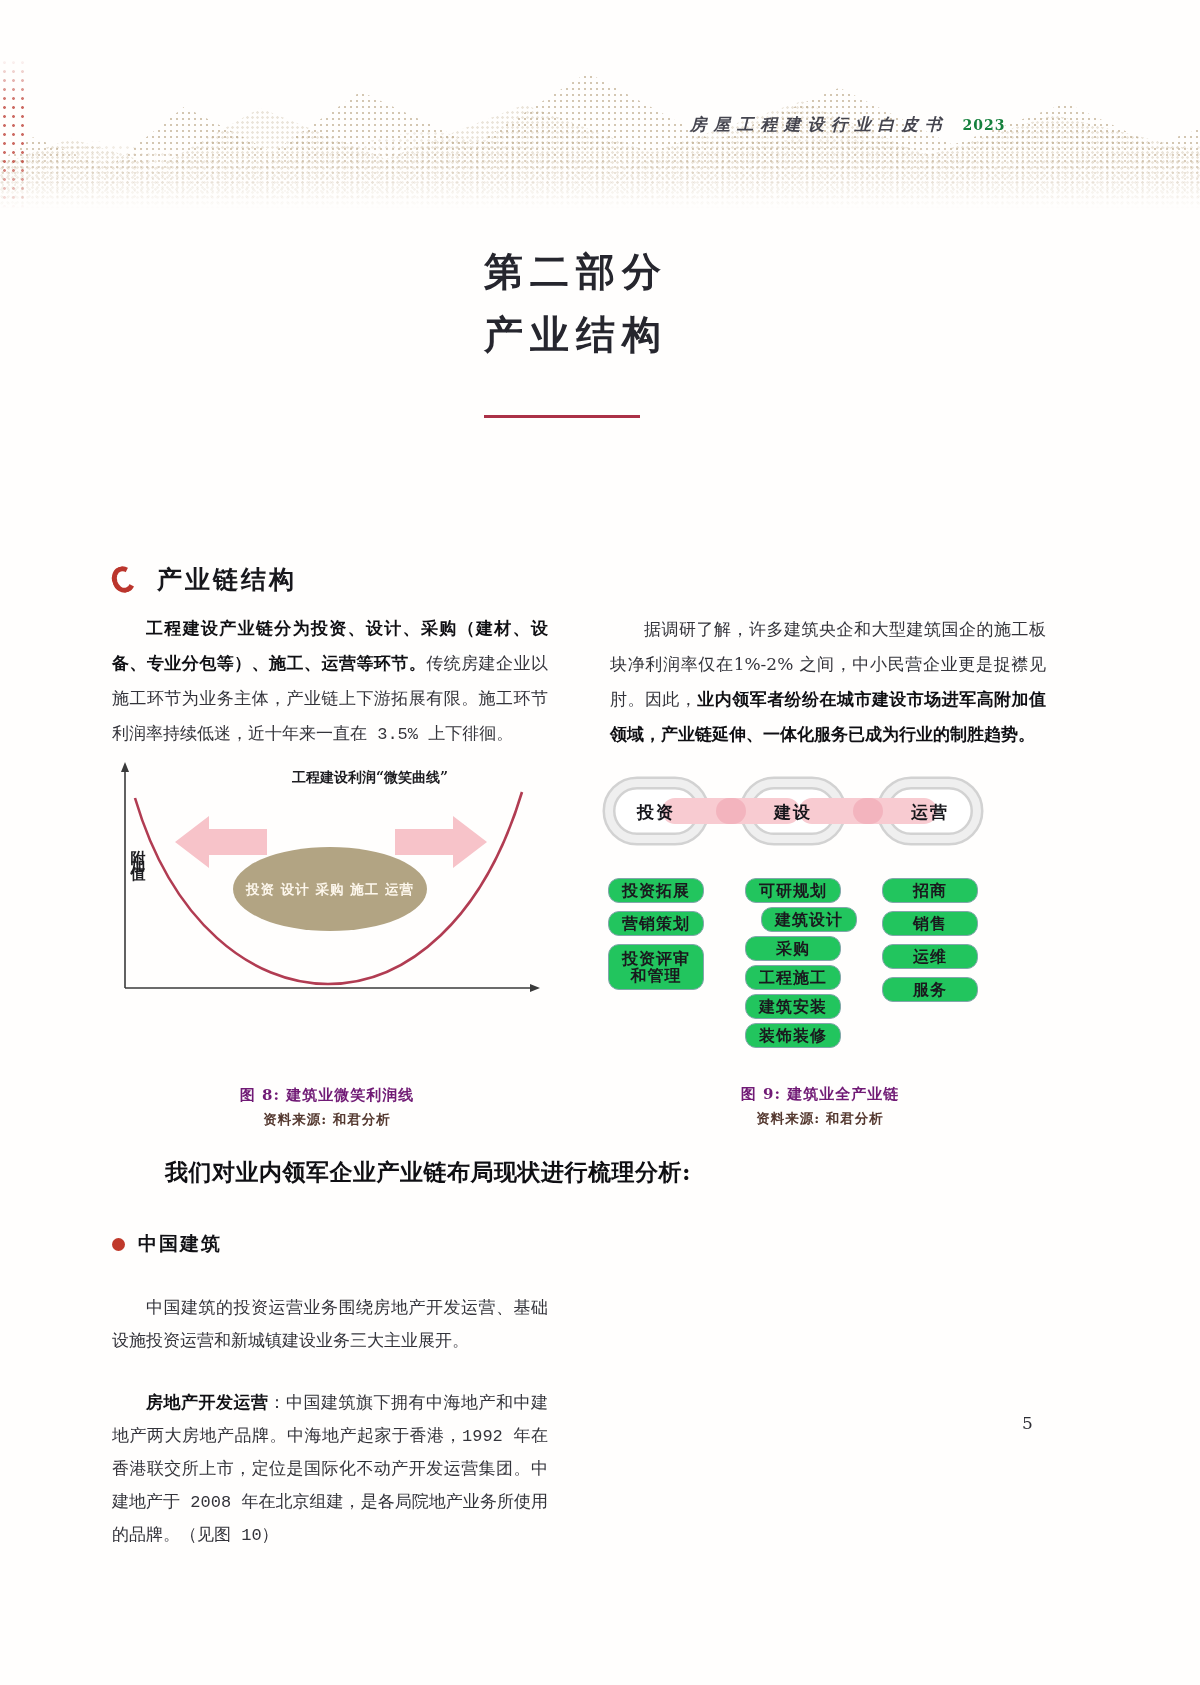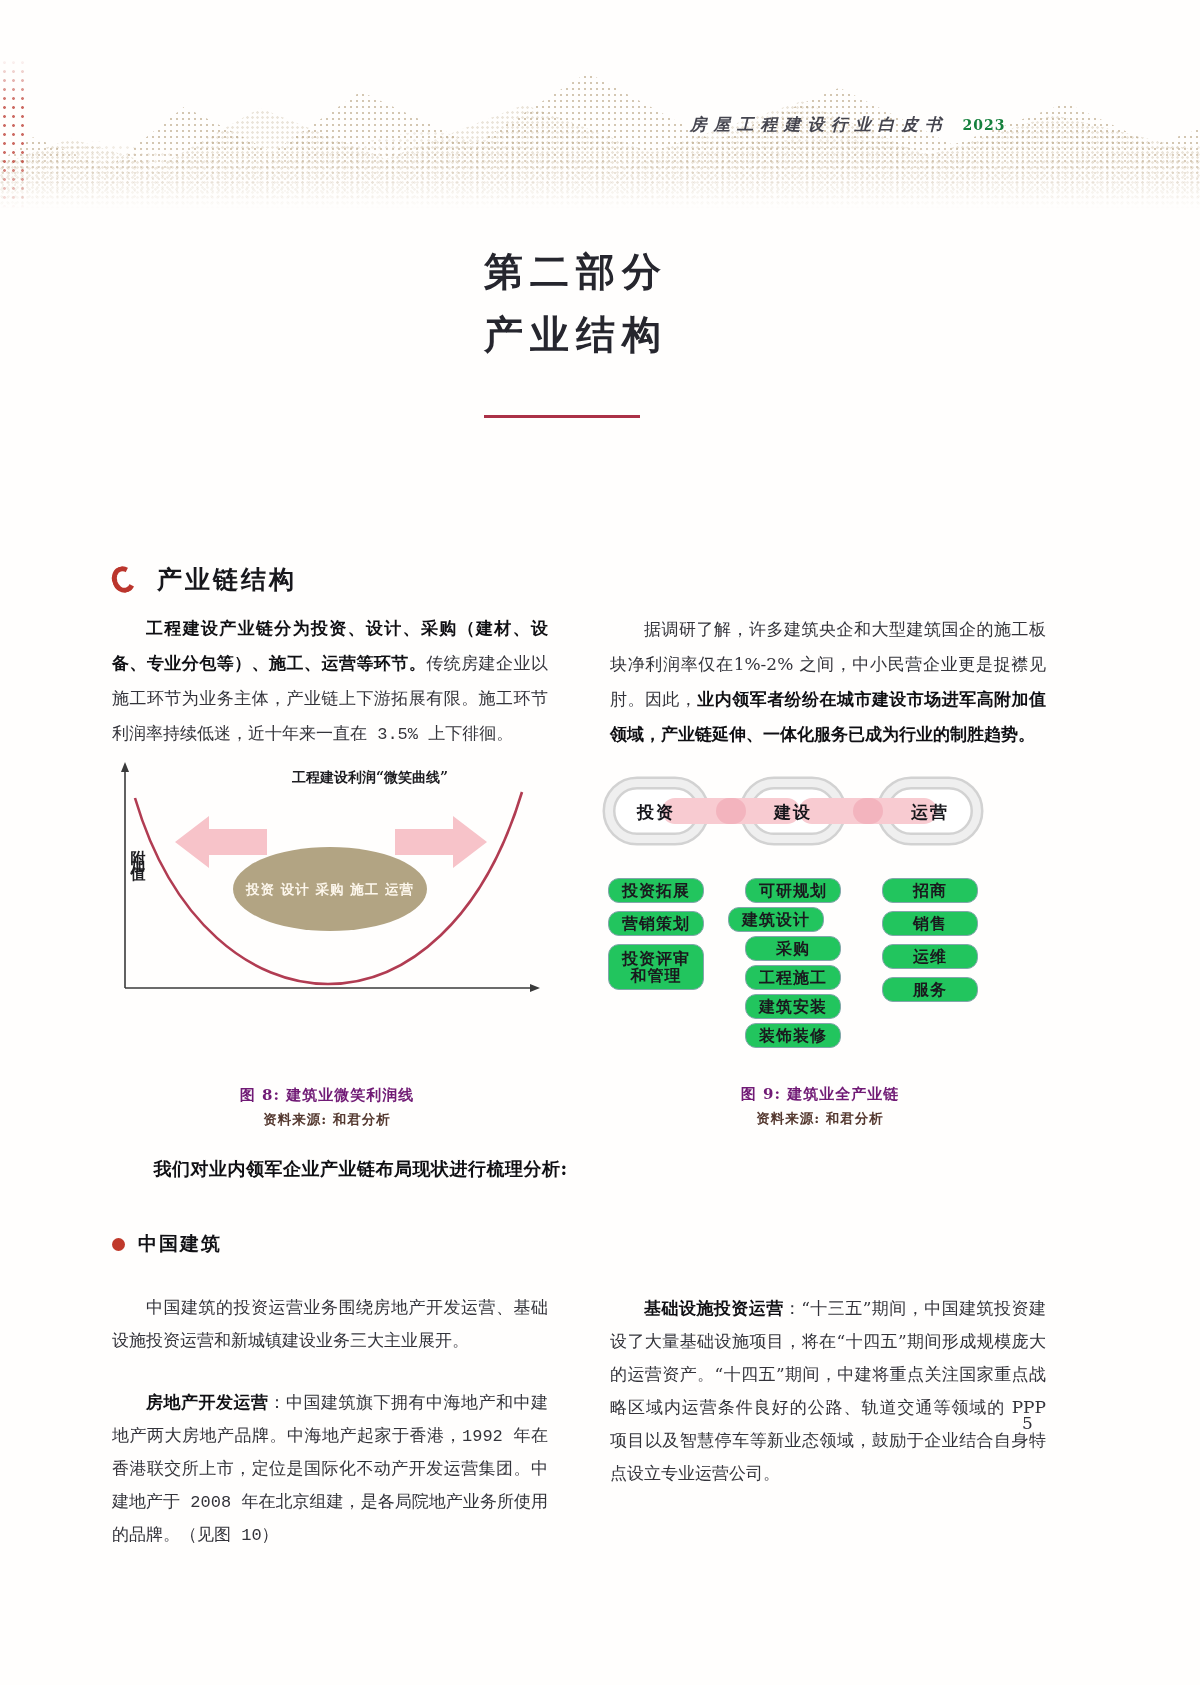--- a/index.html
+++ b/index.html
@@ -60,21 +60,21 @@
   
   .fig9{position:absolute;left:600px;top:750px;width:440px;height:400px;}
   .f9box{position:absolute;width:96px;height:25px;border:1.6px solid #83a7ab;border-radius:11px;
          background:#22c55e;box-sizing:border-box;display:flex;align-items:center;justify-content:center;
          font-size:16px;font-weight:800;color:#19191d;letter-spacing:1px;white-space:pre-line;
          text-align:center;line-height:17px;}
   .f9box.tall{height:46px;}
   .fig9 .fig-cap{top:332px;}
 
   
-  .analysis{position:absolute;left:112px;top:1157px;width:930px;font-size:18px;font-weight:800;
+  .analysis{position:absolute;left:112px;top:1157px;width:930px;font-size:23px;font-weight:800;
             color:#0f0f13;text-indent:2.3em;letter-spacing:.5px;}
   .bullet-head{position:absolute;left:112px;top:1231px;display:flex;align-items:center;}
   .bullet-dot{width:13px;height:13px;border-radius:50%;background:#c0392b;margin-right:13px;}
   .bullet-head .txt{font-size:19px;font-weight:800;color:#121216;letter-spacing:2px;}
   .bottom{top:1292px;}
   .para2{margin-top:29px;}
   .bottom .para{line-height:33px;}
 
   .page-number{position:absolute;left:1022px;top:1413px;font-size:17px;color:#2e2e35;}
 </style>
@@ -169,21 +169,21 @@
       <text x="330" y="68" text-anchor="middle" font-size="17" font-weight="800" fill="#15151a" letter-spacing="2">运营</text>
     </svg>
 
     
     <div class="f9box" style="left:8px;top:128px;">投资拓展</div>
     <div class="f9box" style="left:8px;top:161px;">营销策划</div>
     <div class="f9box tall" style="left:8px;top:194px;">投资评审
 和管理</div>
     
     <div class="f9box" style="left:145px;top:128px;">可研规划</div>
-    <div class="f9box" style="left:128px;top:157px;">建筑设计</div>
+    <div class="f9box" style="left:161px;top:157px;">建筑设计</div>
     <div class="f9box" style="left:145px;top:186px;">采购</div>
     <div class="f9box" style="left:145px;top:215px;">工程施工</div>
     <div class="f9box" style="left:145px;top:244px;">建筑安装</div>
     <div class="f9box" style="left:145px;top:273px;">装饰装修</div>
     
     <div class="f9box" style="left:282px;top:128px;">招商</div>
     <div class="f9box" style="left:282px;top:161px;">销售</div>
     <div class="f9box" style="left:282px;top:194px;">运维</div>
     <div class="f9box" style="left:282px;top:227px;">服务</div>
 
@@ -197,19 +197,16 @@
 
   <div class="bullet-head">
     <span class="bullet-dot"></span>
     <span class="txt">中国建筑</span>
   </div>
 
   <div class="col-left bottom">
     <p class="para">中国建筑的投资运营业务围绕房地产开发运营、基础设施投资运营和新城镇建设业务三大主业展开。</p>
     <p class="para para2"><span class="b">房地产开发运营</span><span>：中国建筑旗下拥有中海地产和中建地产两大房地产品牌。中海地产起家于香港，1992 年在香港联交所上市，定位是国际化不动产开发运营集团。中建地产于 2008 年在北京组建，是各局院地产业务所使用的品牌。（见图 10）</span></p>
   </div>
-  <div class="col-right bottom">
-    <p class="para"><span class="b">基础设施投资运营</span><span>：“十三五”期间，中国建筑投资建设了大量基础设施项目，将在“十四五”期间形成规模庞大的运营资产。“十四五”期间，中建将重点关注国家重点战略区域内运营条件良好的公路、轨道交通等领域的 PPP 项目以及智慧停车等新业态领域，鼓励于企业结合自身特点设立专业运营公司。</span></p>
-  </div>
 
   <div class="page-number">5</div>
 
 </div>
 
 </body></html>

